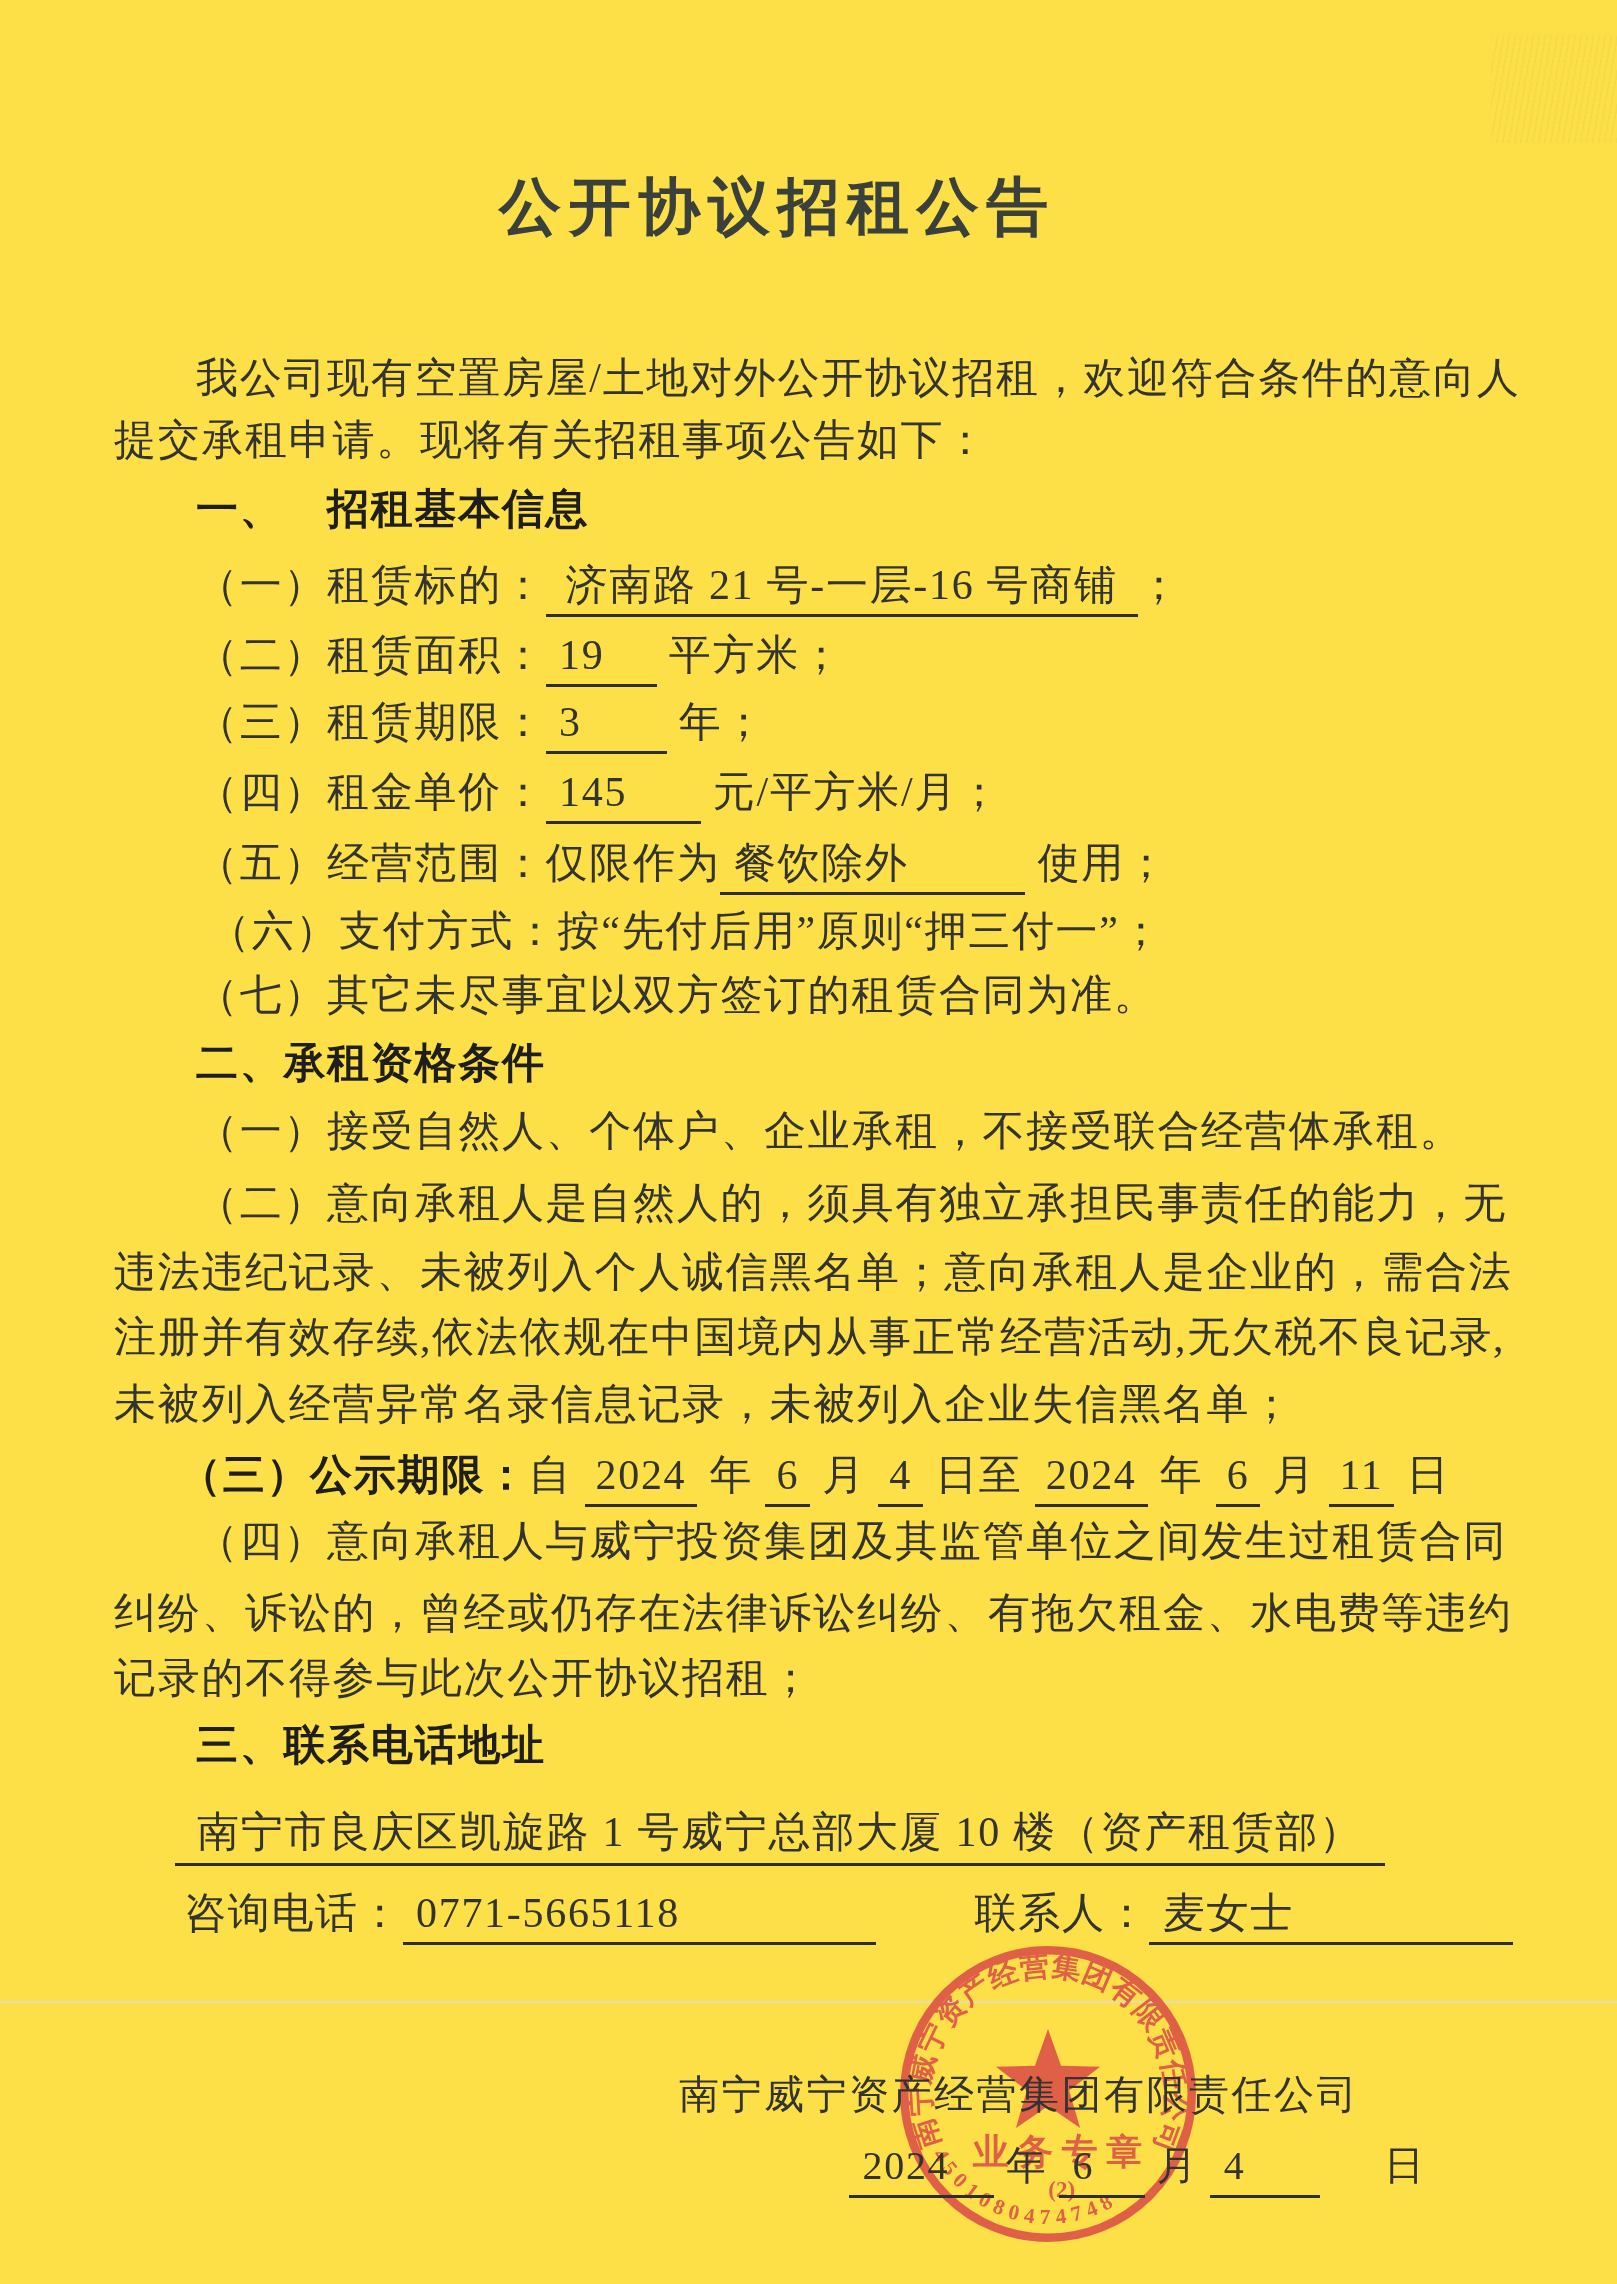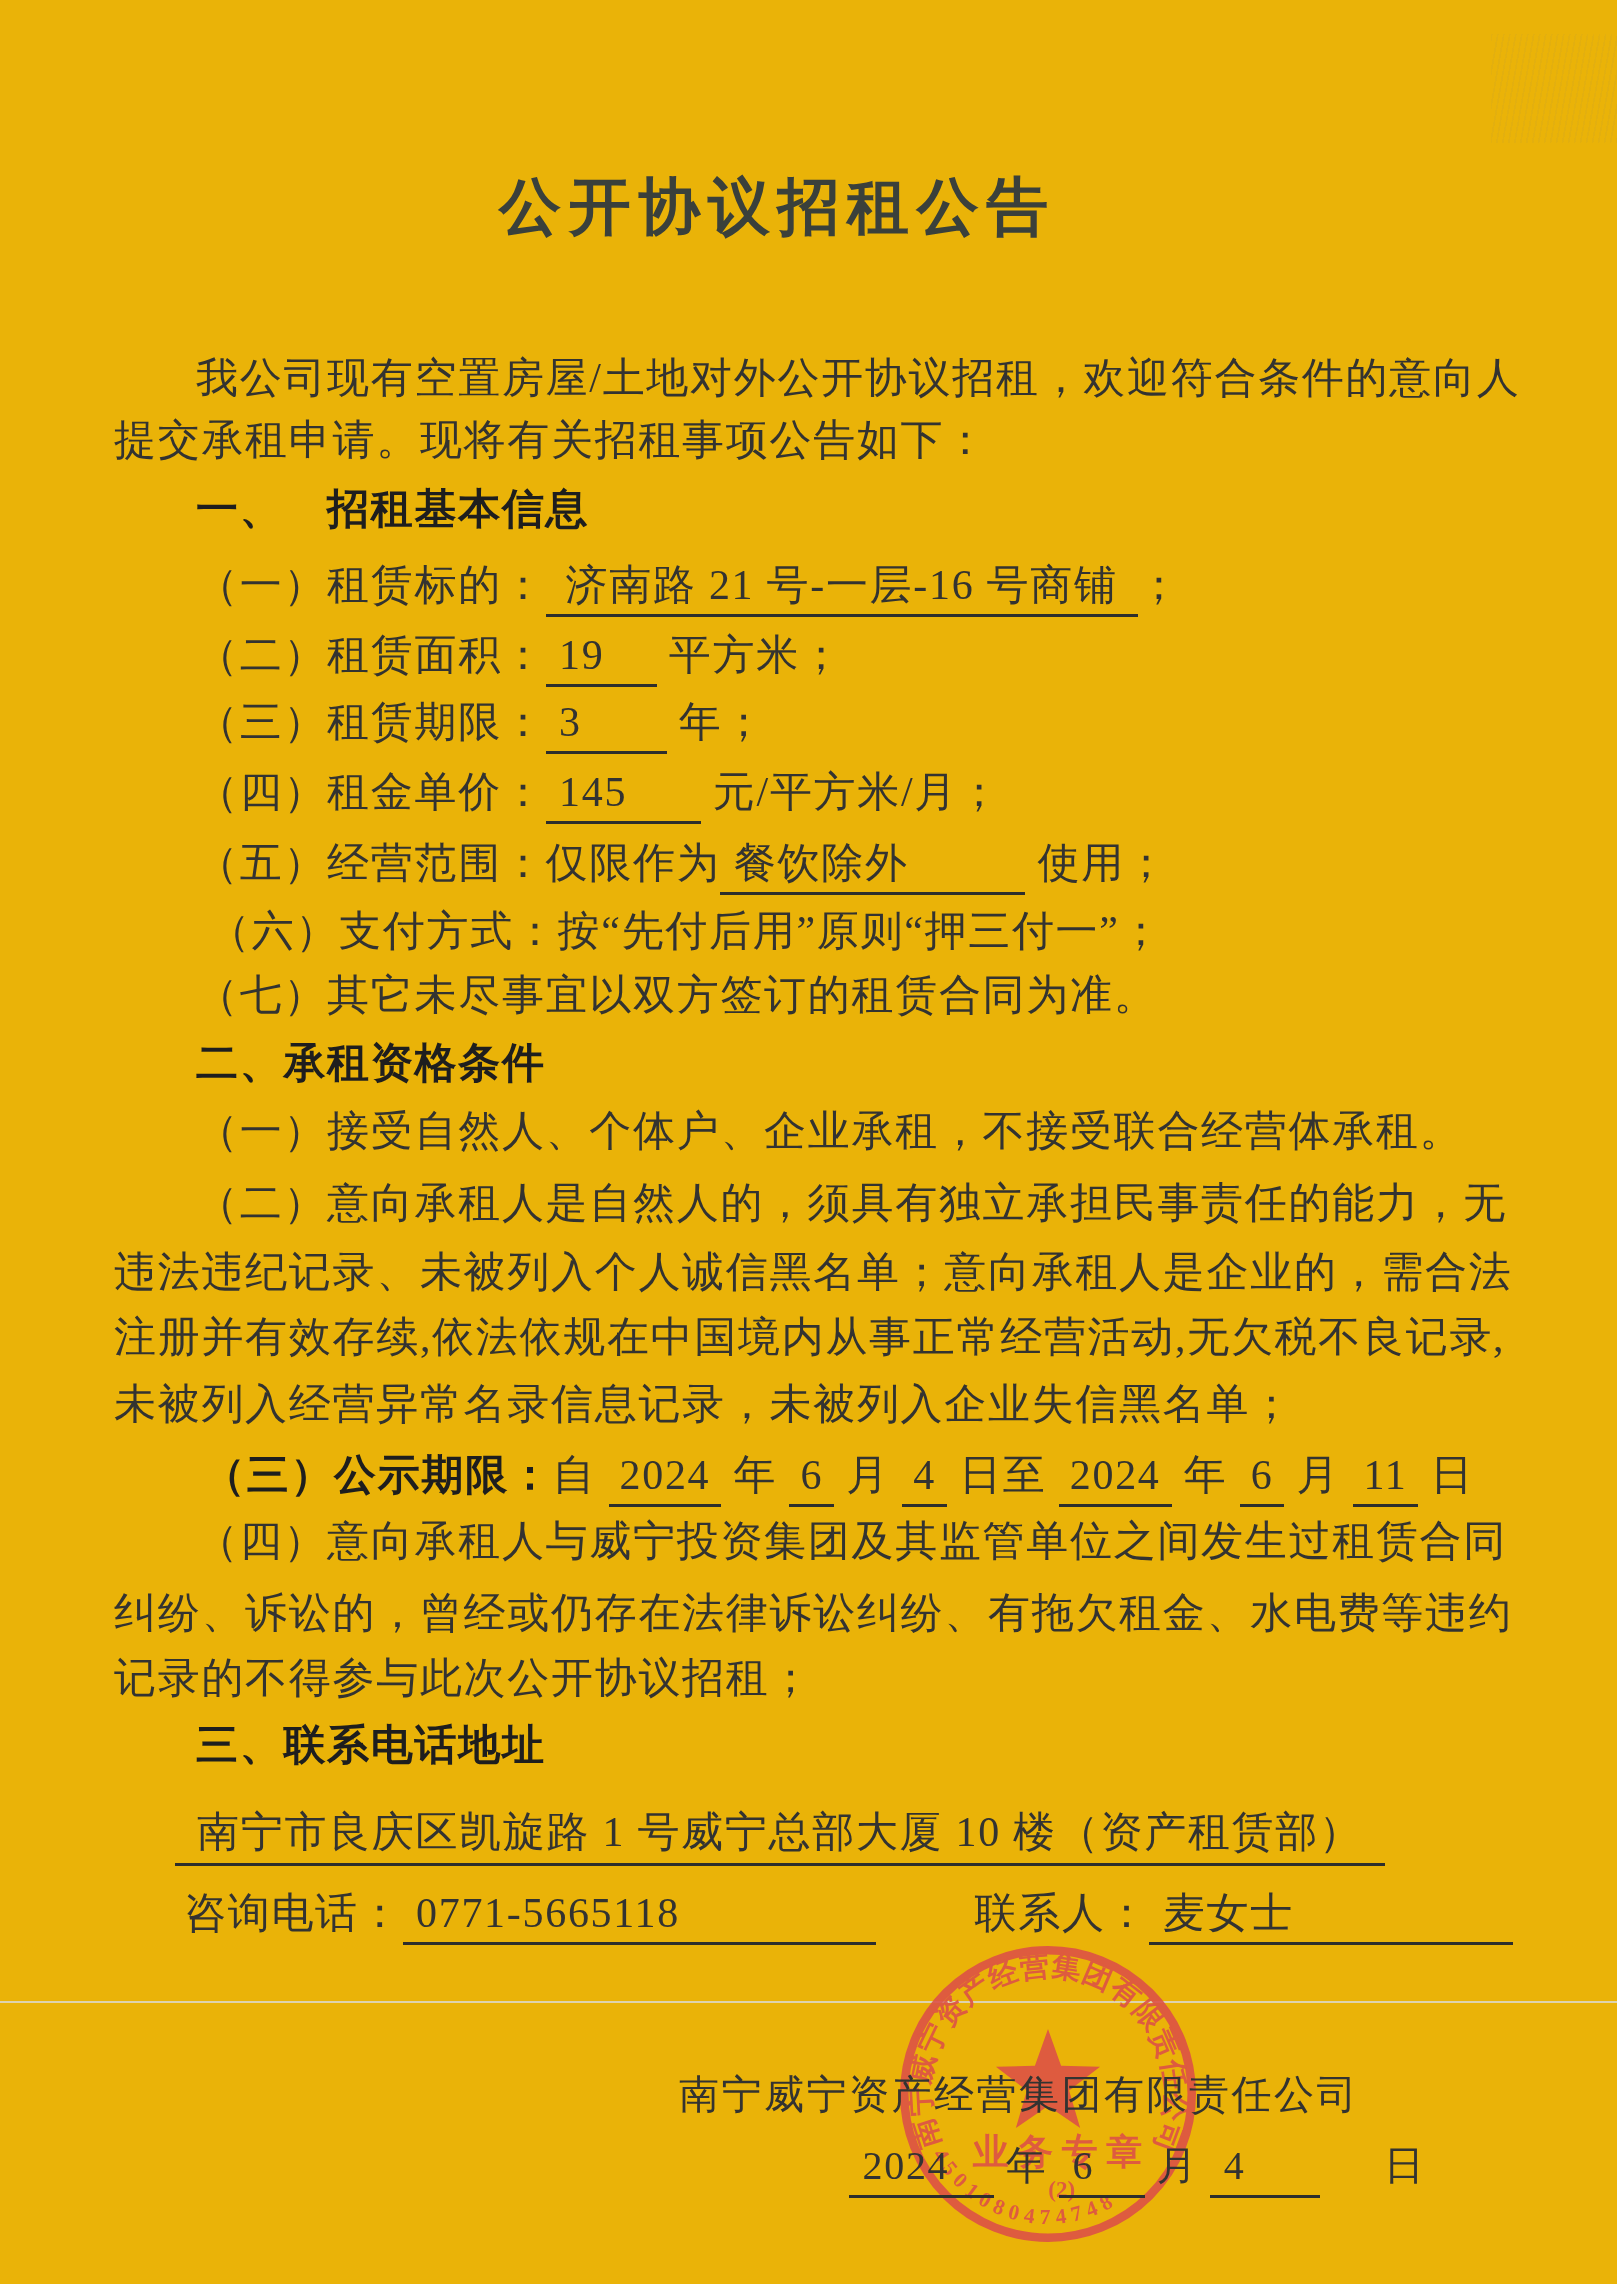--- a/index.html
+++ b/index.html
@@ -1,19 +1,19 @@
 <!DOCTYPE html>
 <html style="font-size:13.5px"><head>
 <meta charset="utf-8">
 <style>
   html,body{margin:0;padding:0;background:#ffffff;}
   .page{
     position:relative;
     width:1617px;height:2284px;
-    background:#eab308;
+    background:#fde047;
     overflow:hidden;
     font-family:"Liberation Serif",serif;
   }
   .title{
     position:absolute;top:165px;left:0;width:1555px;
     text-align:center;
     font-family:"Liberation Sans",sans-serif;
     font-weight:700;
     font-size:62px;letter-spacing:7.6px;
     color:#3a403b;
@@ -84,21 +84,21 @@
   <div class="line l-i5" style="top:837px;left:196px"><span>（五）经营范围：仅限作为</span><span class="u">餐饮除外</span><span> 使用；</span></div>
   <div class="line" style="top:905px;left:208px"><span>（六）支付方式：按“先付后用”原则“押三付一”；</span></div>
   <div class="line" style="top:969px;left:196px"><span>（七）其它未尽事宜以双方签订的租赁合同为准。</span></div>
 
   <div class="line" style="top:1037px;left:196px"><span class="b">二、承租资格条件</span></div>
   <div class="line" style="top:1105px;left:196px"><span>（一）接受自然人、个体户、企业承租，不接受联合经营体承租。</span></div>
   <div class="line" style="top:1177px;left:196px"><span>（二）意向承租人是自然人的，须具有独立承担民事责任的能力，无</span></div>
   <div class="line" style="top:1246px;left:114px"><span>违法违纪记录、未被列入个人诚信黑名单；意向承租人是企业的，需合法</span></div>
   <div class="line" style="top:1378px;left:114px"><span>未被列入经营异常名录信息记录，未被列入企业失信黑名单；</span></div>
   <div class="line" style="top:1311px;left:114px"><span>注册并有效存续,依法依规在中国境内从事正常经营活动,无欠税不良记录,</span></div>
-  <div class="line l-g" style="top:1449px;left:203px"><span class="b">（三）</span><span class="b">公示期限：</span><span>自 </span><span class="u">2024</span><span> 年 </span><span class="u">6</span><span> 月 </span><span class="u">4</span><span> 日至 </span><span class="u">2024</span><span> 年 </span><span class="u">6</span><span> 月 </span><span class="u">11</span><span> 日</span></div>
+  <div class="line l-g" style="top:1449px;left:179px"><span class="b">（三）</span><span class="b">公示期限：</span><span>自 </span><span class="u">2024</span><span> 年 </span><span class="u">6</span><span> 月 </span><span class="u">4</span><span> 日至 </span><span class="u">2024</span><span> 年 </span><span class="u">6</span><span> 月 </span><span class="u">11</span><span> 日</span></div>
   <div class="line" style="top:1515px;left:196px"><span>（四）意向承租人与威宁投资集团及其监管单位之间发生过租赁合同</span></div>
   <div class="line" style="top:1587px;left:114px"><span>纠纷、诉讼的，曾经或仍存在法律诉讼纠纷、有拖欠租金、水电费等违约</span></div>
   <div class="line" style="top:1652px;left:114px"><span>记录的不得参与此次公开协议招租；</span></div>
 
   <div class="line" style="top:1719px;left:196px"><span class="b">三、联系电话地址</span></div>
   <div class="line l-address" style="top:1806px;left:175px"><span class="u">南宁市良庆区凯旋路 1 号威宁总部大厦 10 楼（资产租赁部）</span></div>
   <div class="line l-contact" style="top:1887px;left:184px"><span>咨询电话：</span><span class="u">0771-5665118</span><span>联系人：</span><span class="u">麦女士</span></div>
 
   <div class="artifact-line"></div>
 

